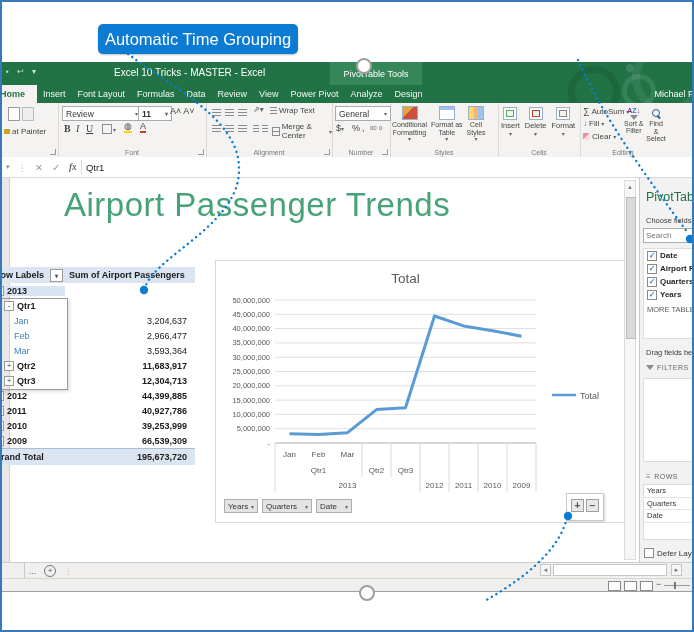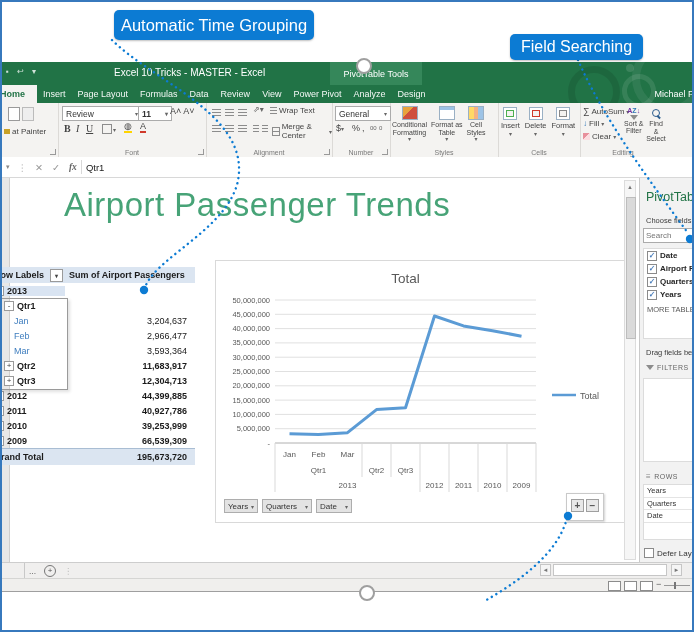--- a/index.html
+++ b/index.html
@@ -101,25 +101,22 @@
   .statusbar{position:absolute;left:0;top:576px;width:694px;height:12px;background:#f0efed;border-top:1px solid #d5d5d3;z-index:6;}
   .viewbox{position:absolute;top:2px;width:11px;height:8px;border:1px solid #8c8c8c;background:#fff;}
   .zoomline{position:absolute;top:6px;height:1px;background:#999;}
   .bottomline{position:absolute;left:0;top:589px;width:694px;height:1px;background:#9f9f9f;z-index:5;}
 </style>
 </head>
 <body>
 
 <div class="frame">
 
-  <div class="callout" style="left:96px;top:8px;width:200px;height:30px;margin-left:16px;">
+  <div class="callout" style="left:96px;top:22px;width:200px;height:30px;">
       <span>Automatic Time Grouping</span>
-    </div>
-  <div class="callout" style="left:508px;top:32px;width:133px;height:26px;font-size:16px;">
-      <span>Field Searching</span>
     </div>
 
   <svg id="overlay" viewBox="0 0 694 632">
     <path d="M110,38 C150,78 240,110 237,170 C235,222 158,252 144,283" fill="none" stroke="#0c7bd3" stroke-width="2.4" stroke-linecap="round" stroke-dasharray="0.1 5.2"></path>
     <circle cx="142" cy="288" r="4.2" fill="#0c7bd3"></circle>
     <path d="M576,58 C602,118 652,185 686,231" fill="none" stroke="#0c7bd3" stroke-width="2.4" stroke-linecap="round" stroke-dasharray="0.1 5.2"></path>
     <circle cx="688" cy="237" r="4.2" fill="#0c7bd3"></circle>
     <path d="M565,516 C556,552 516,580 481,600 " fill="none" stroke="#0c7bd3" stroke-width="2.4" stroke-linecap="round" stroke-dasharray="0.1 5.2"></path>
     <circle cx="566" cy="514" r="4.2" fill="#0c7bd3"></circle>
   </svg>
@@ -136,21 +133,21 @@
     <div class="ring" style="right:-12px;top:-20px;width:56px;height:56px;border:8px solid rgba(255,255,255,.07);"></div>
     <div class="ring" style="right:36px;top:12px;width:24px;height:24px;border:5px solid rgba(255,255,255,.10);"></div>
     <div class="ring" style="right:72px;top:4px;width:38px;height:38px;border:7px solid rgba(0,0,0,.10);"></div>
     <div class="ring" style="right:58px;top:2px;width:8px;height:8px;background:rgba(255,255,255,.12);"></div>
   </div>
 
   <div class="tabrow">
     <div id="ribbon-tabs" style="display:flex;">
         <div class="rtab active">Home</div>
         <div class="rtab">Insert</div>
-        <div class="rtab">Page Layout</div>
+        <div class="rtab">Font Layout</div>
         <div class="rtab">Formulas</div>
         <div class="rtab">Data</div>
         <div class="rtab">Review</div>
         <div class="rtab">View</div>
         <div class="rtab">Power Pivot</div>
         <div class="rtab">Analyze</div>
         <div class="rtab">Design</div>
       </div>
     <div class="user">Michael P</div>
   </div>

